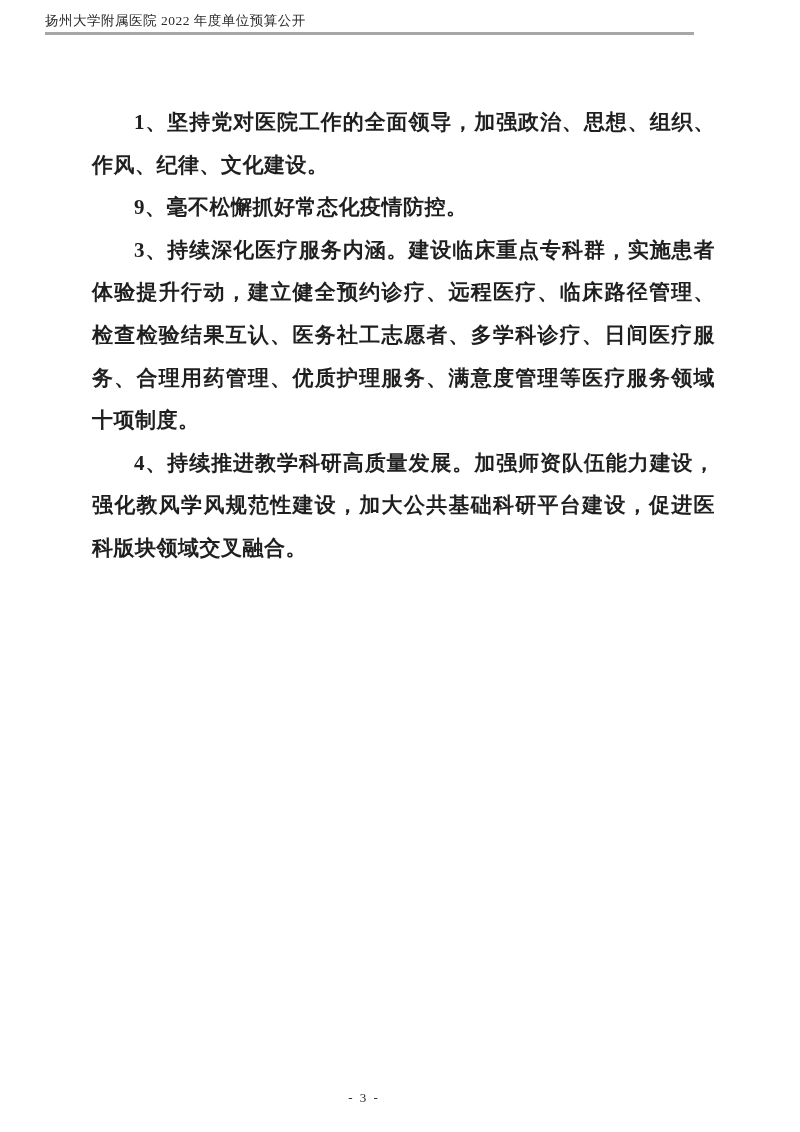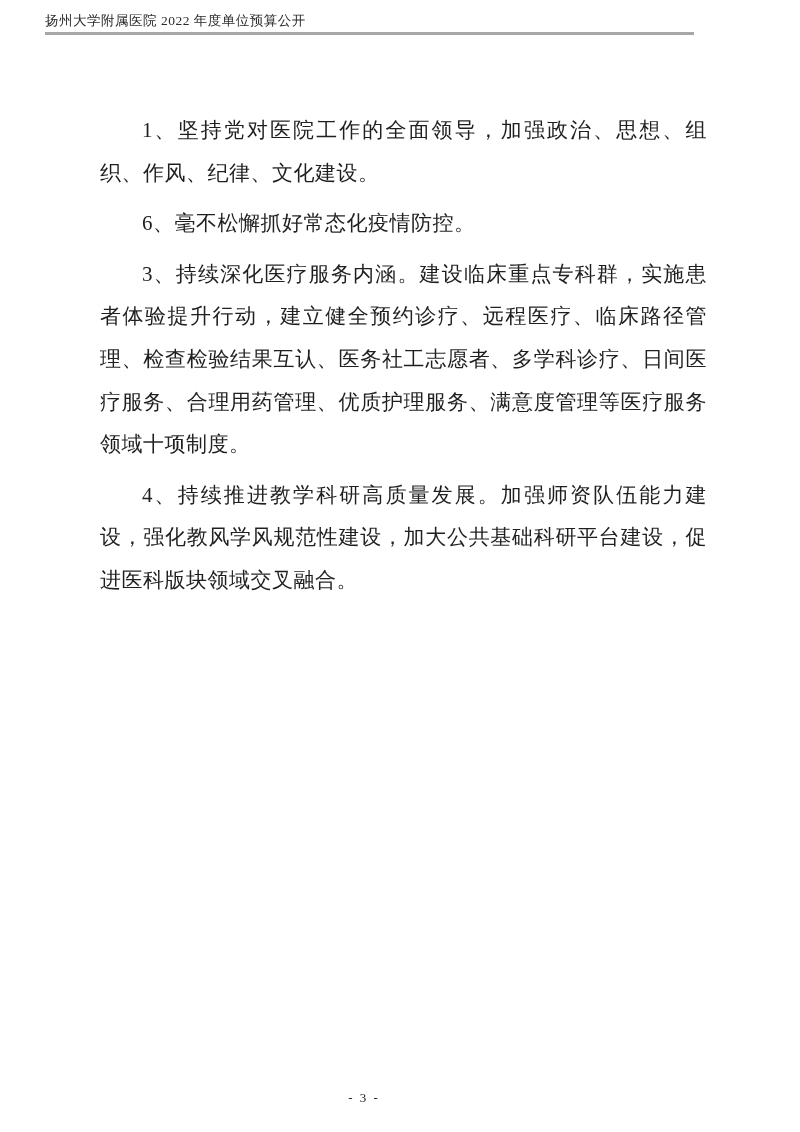--- a/index.html
+++ b/index.html
@@ -36,28 +36,28 @@
   }
   
   .doc-body {
     position: absolute;
     top: 101px;
     left: 92px;
     width: 623px;
     color: #1f1f1f;
   }
   .doc-body p {
-    margin: 8px;
+    margin: 0;
     font-size: 21px;
     line-height: 42.6px;
     text-indent: 2em;
     text-align: justify;
     text-justify: inter-character;
     letter-spacing: 0.5px;
-    font-weight: 400;
+    font-weight: 700;
   }
   
   .page-footer {
     position: absolute;
     left: 0;
     right: 0;
     bottom: 26px;
     text-align: center;
     font-size: 13px;
     color: #222222;
@@ -69,21 +69,21 @@
 
 <div class="page" style="background: rgb(255, 255, 255);">
 
   <div class="page-header">
     <div class="header-title">扬州大学附属医院 2022 年度单位预算公开</div>
     <div class="header-rule" style="background: rgb(167, 167, 167);"></div>
   </div>
 
   <div class="doc-body" style="color: rgb(31, 31, 31);">
     <p>1、坚持党对医院工作的全面领导，加强政治、思想、组织、作风、纪律、文化建设。</p>
-    <p>6、毫不松懈抓好常态化疫情防控。</p>
+    <p>9、毫不松懈抓好常态化疫情防控。</p>
     <p>3、持续深化医疗服务内涵。建设临床重点专科群，实施患者体验提升行动，建立健全预约诊疗、远程医疗、临床路径管理、检查检验结果互认、医务社工志愿者、多学科诊疗、日间医疗服务、合理用药管理、优质护理服务、满意度管理等医疗服务领域十项制度。</p>
     <p>4、持续推进教学科研高质量发展。加强师资队伍能力建设，强化教风学风规范性建设，加大公共基础科研平台建设，促进医科版块领域交叉融合。</p>
   </div>
 
   <div class="page-footer">
     <span>- 3 -</span>
   </div>
 
 </div>
 

